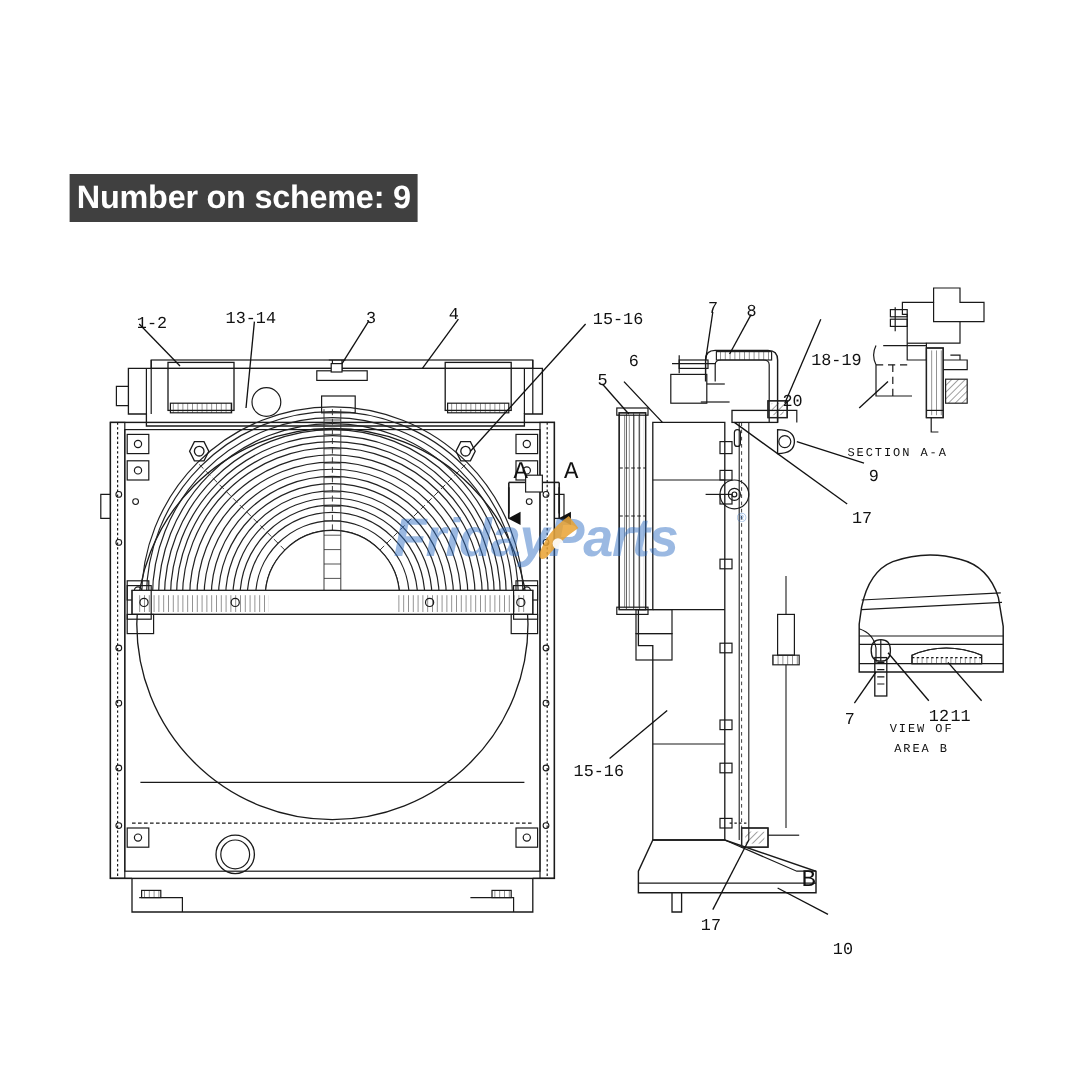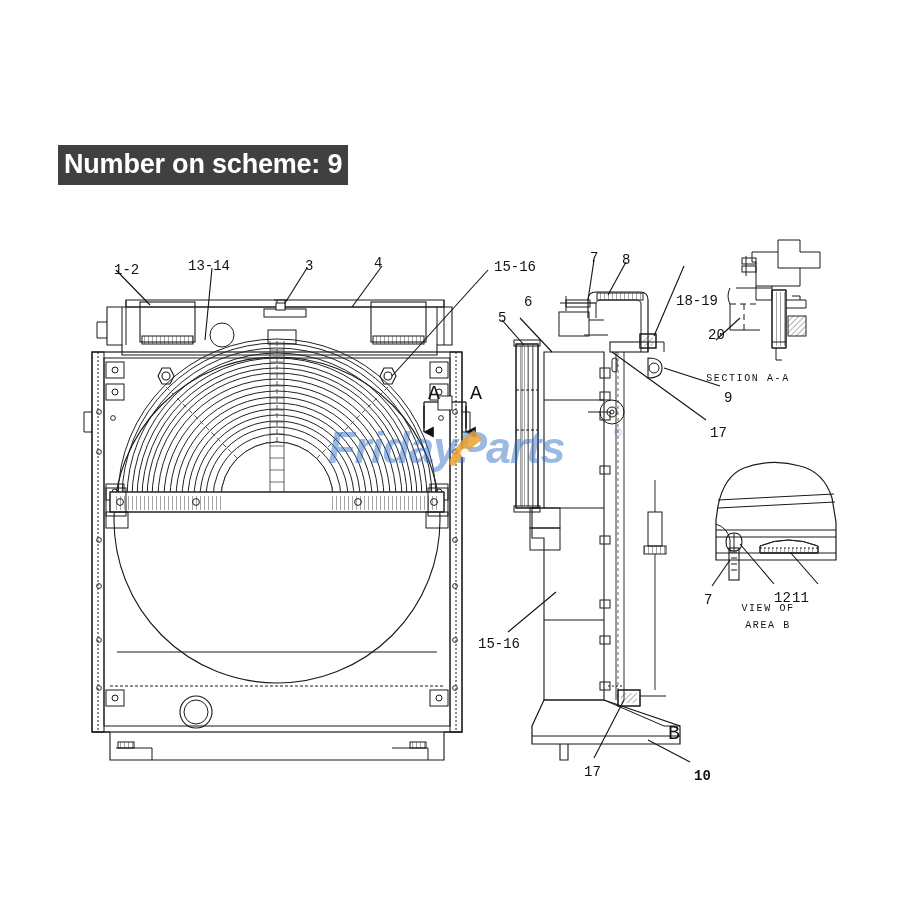--- a/index.html
+++ b/index.html
@@ -390,26 +390,26 @@
       <div class="lbl" style="left: 114px; top: 262px;">1-2</div>
       <div class="lbl" style="left: 188px; top: 258px;">13-14</div>
       <div class="lbl" style="left: 305px; top: 258px;">3</div>
       <div class="lbl" style="left: 374px; top: 255px;">4</div>
       <div class="lbl" style="left: 494px; top: 259px;">15-16</div>
       <div class="lbl" style="left: 590px; top: 250px;">7</div>
       <div class="lbl" style="left: 622px; top: 252px;">8</div>
       <div class="lbl" style="left: 676px; top: 269px; margin-top: 24px;">18-19</div>
       <div class="lbl" style="left: 524px; top: 294px;">6</div>
       <div class="lbl" style="left: 498px; top: 310px;">5</div>
-      <div class="lbl" style="left: 708px; top: 327px;">20</div>
+      <div class="lbl" style="left: 652px; top: 327px;">20</div>
       <div class="lbl" style="left: 724px; top: 390px;">9</div>
       <div class="lbl" style="left: 710px; top: 425px;">17</div>
       <div class="lbl" style="left: 478px; top: 636px;">15-16</div>
       <div class="lbl" style="left: 584px; top: 764px;">17</div>
-      <div class="lbl" style="left: 694px; top: 768px; font-weight: bold;">10</div>
+      <div class="lbl" style="left: 694px; top: 784px;">10</div>
       <div class="lbl" style="left: 704px; top: 592px;">7</div>
       <div class="lbl" style="left: 774px; top: 590px; text-align: right;">12</div>
       <div class="lbl" style="left: 792px; top: 590px;">11</div>
     </div>
   <div id="marker-layer">
       <div class="lbl big" style="left: 428px; top: 382px;">A</div>
       <div class="lbl big" style="left: 470px; top: 382px;">A</div>
       <div class="lbl big" style="left: 668px; top: 722px;">B</div>
     </div>
   <div id="caption-layer">

